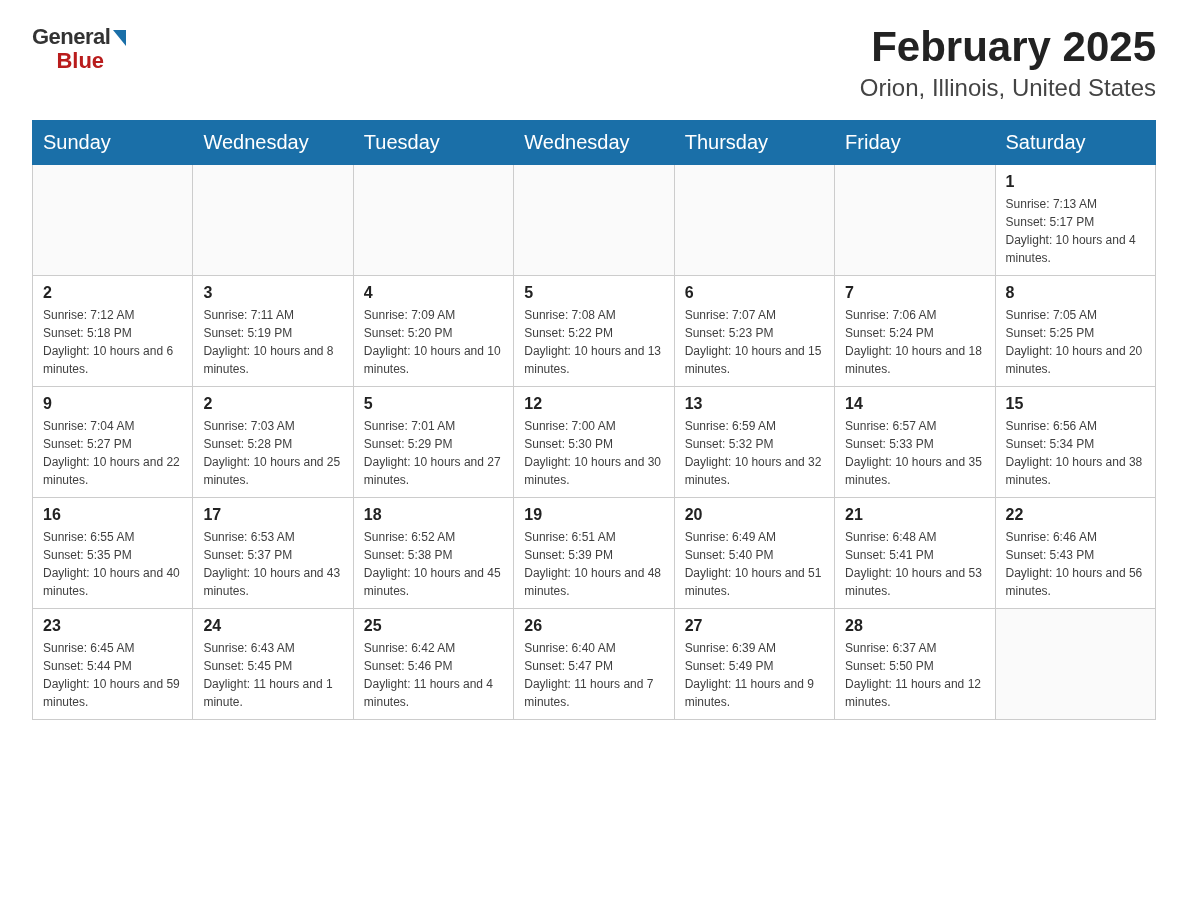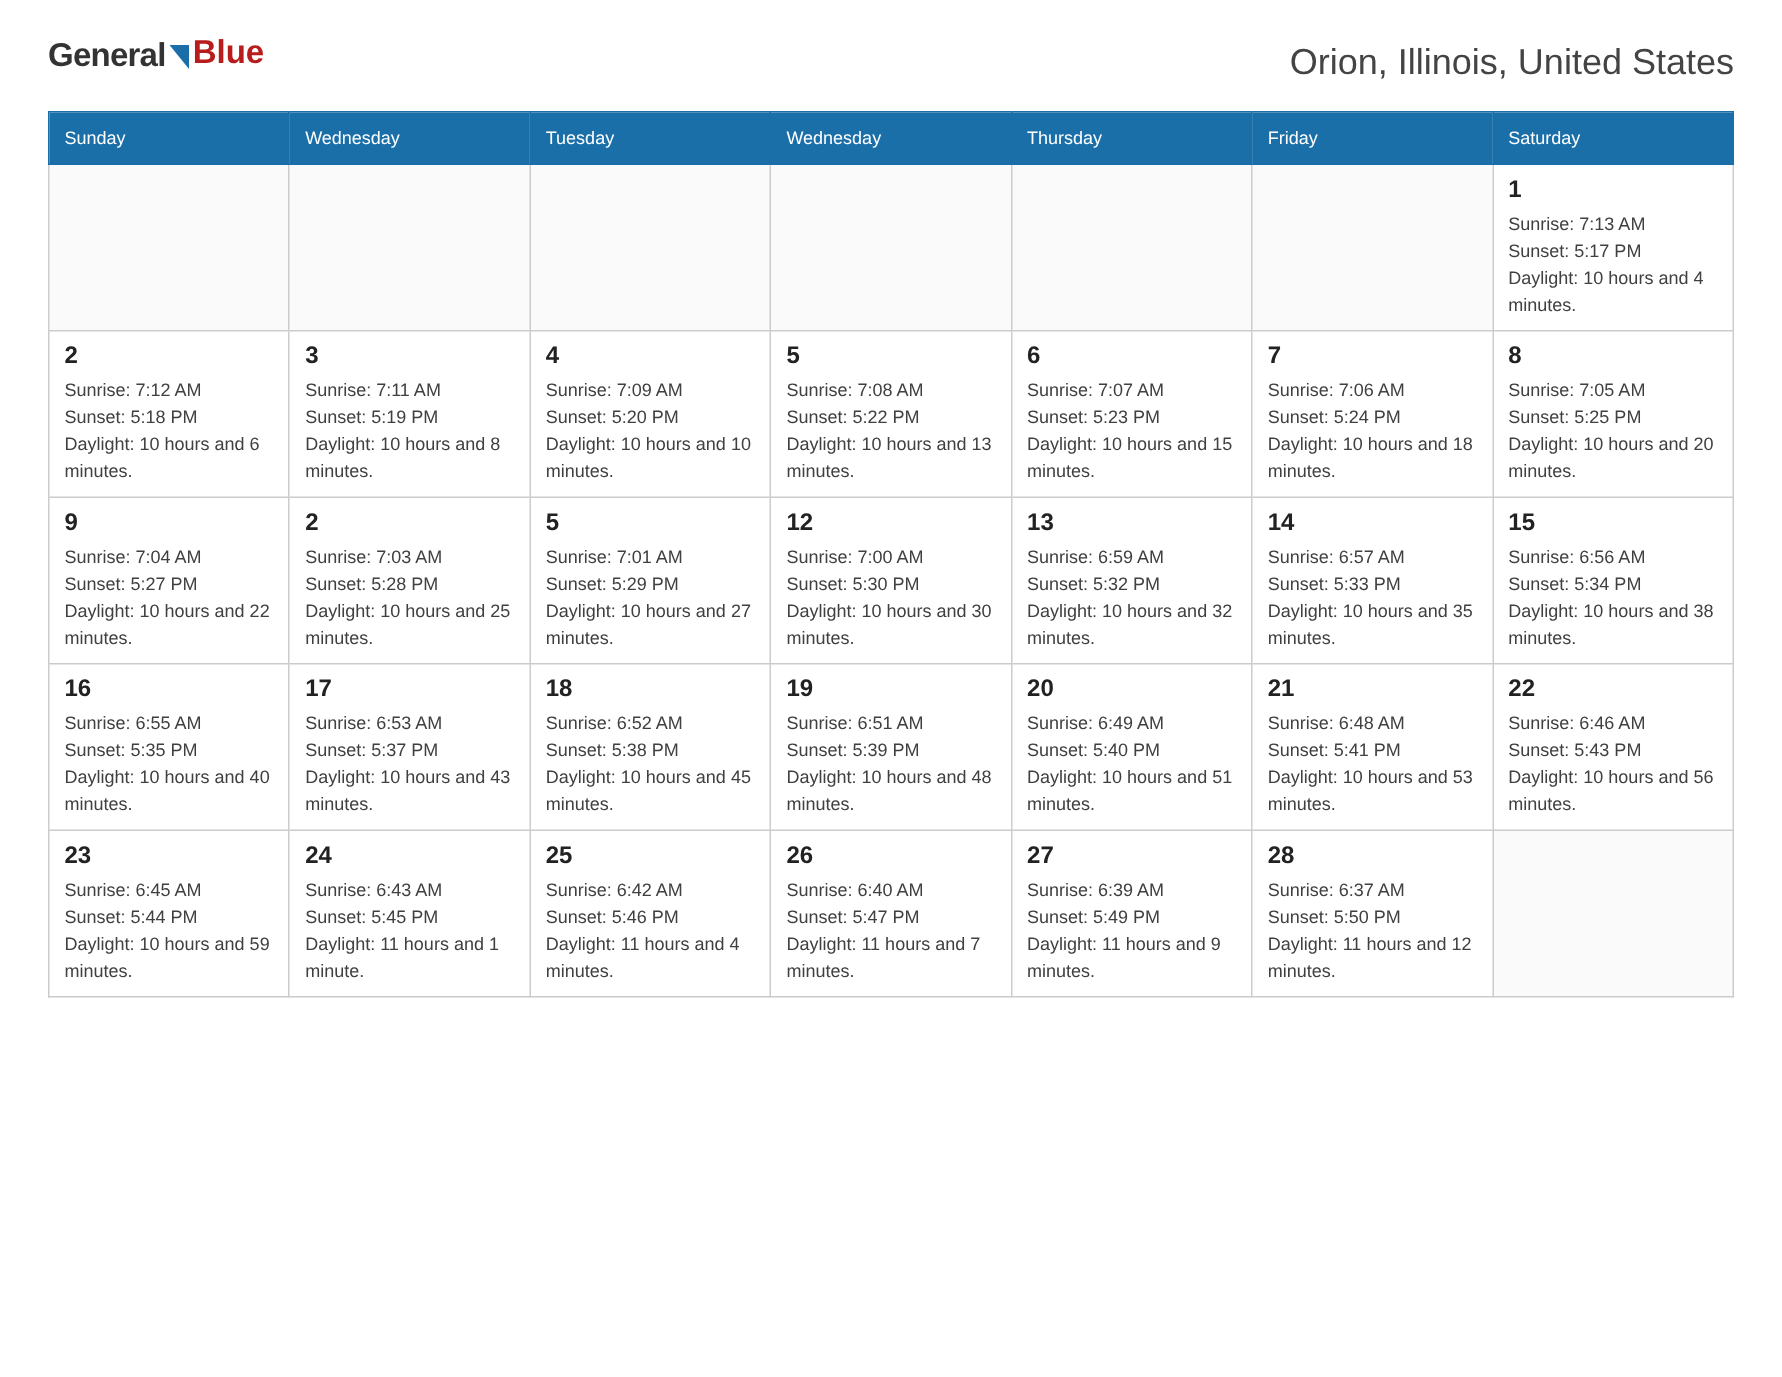--- a/index.html
+++ b/index.html
@@ -10,22 +10,22 @@
       padding: 24px 32px;
     }
     .header {
       display: flex;
       justify-content: space-between;
       align-items: flex-start;
       margin-bottom: 18px;
     }
     .logo {
       display: flex;
-      flex-direction: row;
-      align-items: flex-start;
+      flex-direction: column;
+      align-items: center;
     }
     .logo-top {
       display: flex;
       align-items: center;
     }
     .logo-general {
       font-size: 22px;
       font-weight: bold;
       color: #333;
       letter-spacing: -0.5px;
@@ -61,21 +61,21 @@
       color: #444;
       margin-top: 4px;
     }
     .calendar {
       width: 100%;
       border-collapse: collapse;
     }
     .calendar thead th {
       background-color: #1a6fa8;
       color: #fff;
-      font-size: 12px;
+      font-size: 20px;
       font-weight: normal;
       padding: 10px 10px;
       text-align: left;
       border: 1px solid #1a6fa8;
     }
     .calendar tbody td {
       vertical-align: top;
       border: 1px solid #ccc;
       padding: 8px 10px;
       width: 14.28%;
@@ -106,20 +106,21 @@
 
 <div class="header">
   <div class="logo">
     <div class="logo-top">
       <span class="logo-general">General</span>
       <div class="logo-arrow"></div>
     </div>
     <span class="logo-blue">Blue</span>
   </div>
   <div class="title-block">
+    <h1>February 2025</h1>
     <h2>Orion, Illinois, United States</h2>
   </div>
 </div>
 
 <table class="calendar">
   <thead>
     <tr>
     <th>Sunday</th>
         <th>Wednesday</th>
         <th>Tuesday</th>

